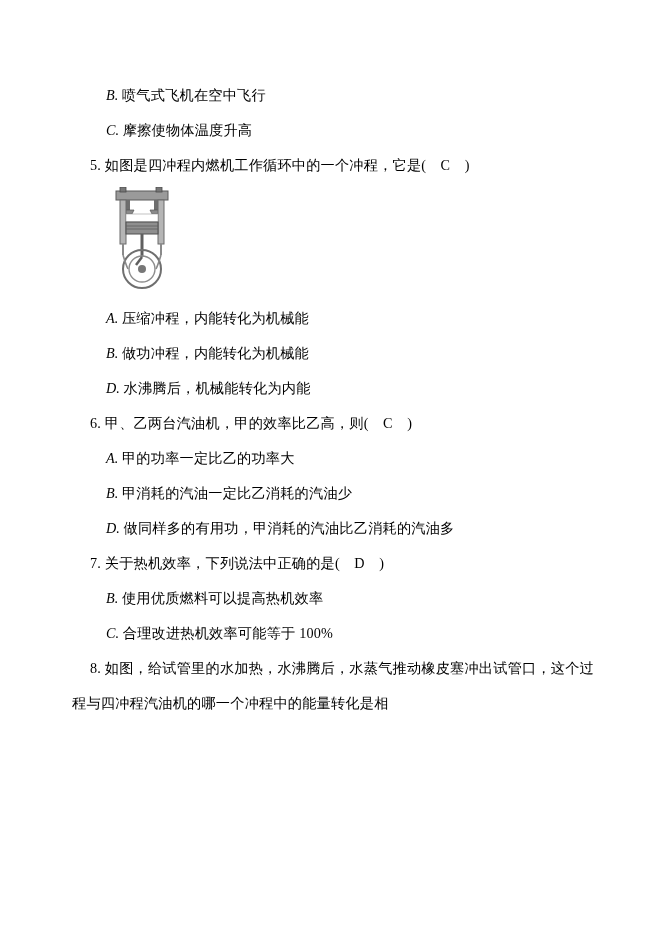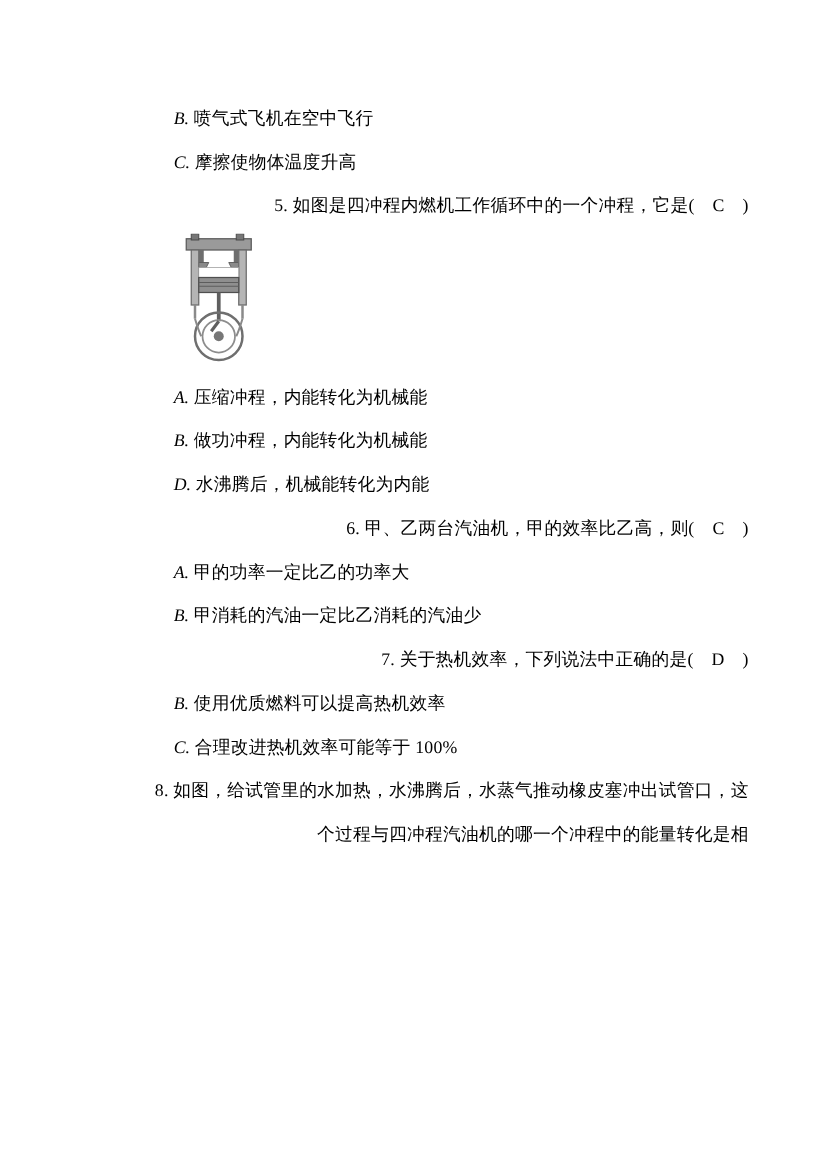--- a/index.html
+++ b/index.html
@@ -13,39 +13,38 @@
     font-family: "Liberation Serif", serif;
     color: #000000;
     position: relative;
     overflow: hidden;
   }
   .page {
     position: relative;
     width: 661px;
     height: 935px;
     box-sizing: border-box;
-    padding: 78px 62px 0 105px;
+    padding: 78px 62px 0 72px;
   }
   .line {
     font-size: 14.2px;
     line-height: 35px;
     white-space: pre-wrap;
     letter-spacing: 0.2px;
   }
   .opt {
     padding-left: 34px;
   }
   .opt .marker {
     font-family: "Liberation Serif", serif;
     font-style: italic;
     letter-spacing: 0;
   }
   .q {
     padding-left: 18px;
-    text-align: right;
   }
   .q.hang {
     padding-left: 0;
     text-indent: 18px;
   }
   .figure-wrap {
     padding-left: 34px;
     height: 118px;
     position: relative;
   }
@@ -111,20 +110,21 @@
 
   <div class="line opt"><span class="marker">D.</span><span> 水沸腾后，机械能转化为内能</span></div>
 
   <div class="line q">6. 甲、乙两台汽油机，甲的效率比乙高，则(　C　)</div>
 
   <div class="line opt"><span class="marker">A.</span><span> 甲的功率一定比乙的功率大</span></div>
 
   <div class="line opt"><span class="marker">B.</span><span> 甲消耗的汽油一定比乙消耗的汽油少</span></div>
 
 
+  <div class="line opt"><span class="marker">D.</span><span> 做同样多的有用功，甲消耗的汽油比乙消耗的汽油多</span></div>
 
   <div class="line q">7. 关于热机效率，下列说法中正确的是(　D　)</div>
 
 
   <div class="line opt"><span class="marker">B.</span><span> 使用优质燃料可以提高热机效率</span></div>
 
   <div class="line opt"><span class="marker">C.</span><span> 合理改进热机效率可能等于 100%</span></div>
 
 
   <div class="line q hang">8. 如图，给试管里的水加热，水沸腾后，水蒸气推动橡皮塞冲出试管口，这个过程与四冲程汽油机的哪一个冲程中的能量转化是相</div>

